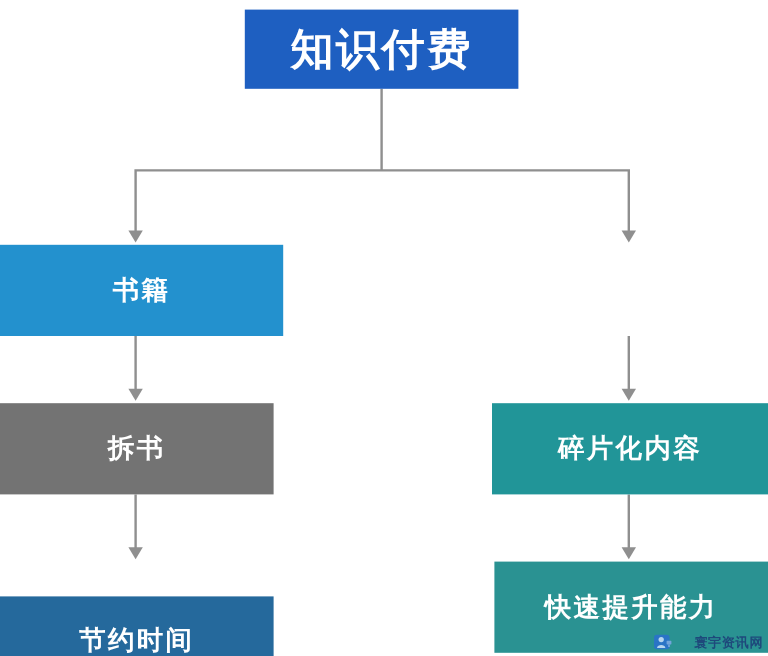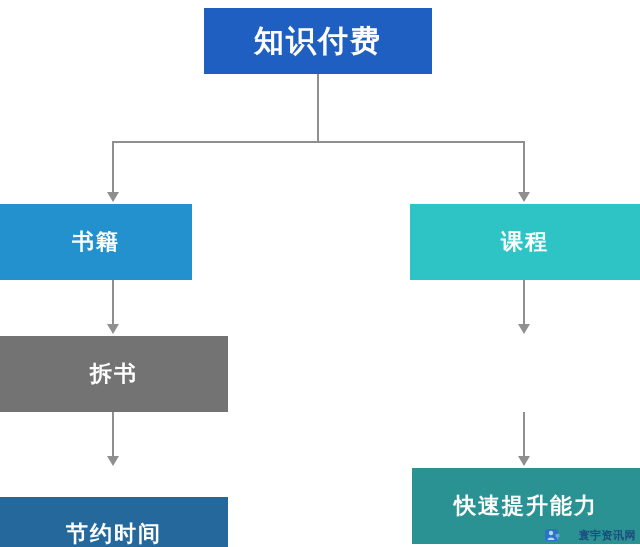--- a/index.html
+++ b/index.html
@@ -28,23 +28,23 @@
     display: flex;
     align-items: center;
     justify-content: center;
     color: #ffffff;
     font-weight: bold;
     text-align: center;
     letter-spacing: 2px;
   }
   .node-root {
     left: 204px; top: 8px; width: 228px; height: 66px;
-    font-size: 30px;
+    font-size: 36px;
   }
-  .node-l1 { left: 0px;   top: 204px; width: 192px; height: 76px; font-size: 22px; }
+  .node-l1 { left: 0px;   top: 204px; width: 236px; height: 76px; font-size: 22px; }
   .node-r1 { left: 410px; top: 204px; width: 230px; height: 76px; font-size: 22px; }
   .node-l2 { left: 0px;   top: 336px; width: 228px; height: 76px; font-size: 22px; }
   .node-r2 { left: 410px; top: 336px; width: 230px; height: 76px; font-size: 22px; }
   .node-l3 { left: 0px;   top: 468px; width: 228px; height: 74px; font-size: 22px; }
   .node-r3 { left: 412px; top: 468px; width: 228px; height: 76px; font-size: 22px; text-align: center; }
   .watermark {
     position: absolute;
     right: 4px;
     bottom: 4px;
     display: flex;
@@ -75,28 +75,28 @@
   </svg>
 
   <div class="node node-root" style="background: rgb(30, 95, 193);">
     <span>知识付费</span>
   </div>
 
   <div class="node node-l1" style="background: rgb(35, 145, 206);">
     <span>书籍</span>
   </div>
 
-  <div class="node node-r1" style="background: rgb(46, 196, 198);">
-    <span>课程</span>
-  </div>
 
   <div class="node node-l2" style="background: #737373;">
     <span>拆书</span>
   </div>
 
+  <div class="node node-r2" style="background: rgb(33, 149, 152);">
+    <span>碎片化内容</span>
+  </div>
 
   <div class="node node-l3" style="background: rgb(37, 105, 156); margin-top: 29px;">
     <span>节约时间</span>
   </div>
 
   <div class="node node-r3" style="background: rgb(42, 146, 146);">
     <span>快速提升能力</span>
   </div>
 
   <div class="watermark">

